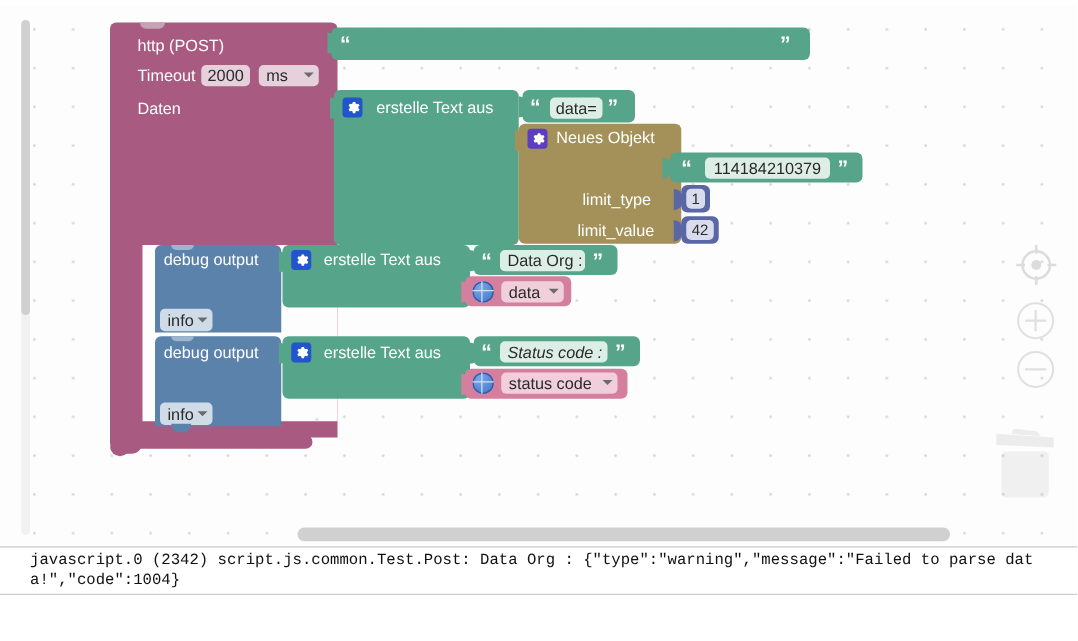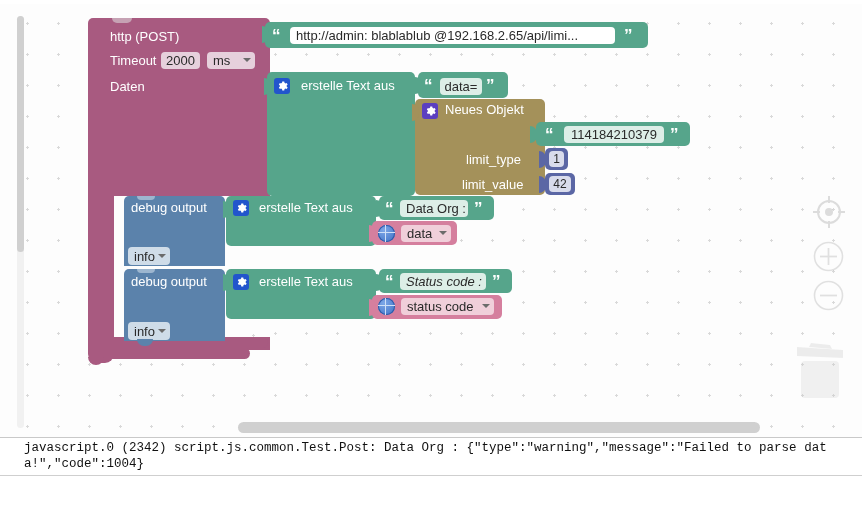--- a/index.html
+++ b/index.html
@@ -107,21 +107,20 @@
     <div class="field dd" style="left:207px;top:52px;width:48px;background:#e6d0dc;">
       <span>ms</span>
       <span class="caret"></span>
     </div>
     <span class="lbl" style="left:110px;top:80px;">Daten</span>
 
     <div class="blk" style="left:265px;top:22px;width:383px;height:26px;background:#56a58b;border-radius:5px;"></div>
     <div class="plug" style="left:262px;top:26px;background:#56a58b;"></div>
     <span class="quote" style="left:272px;top:29px;">“</span>
     <span class="quote" style="left:624px;top:29px;">”</span>
-    <div class="field" style="left:290px;top:27px;width:325px;height:17px;background:#ffffff;">http://admin:  blablablub      @192.168.2.65/api/limi...</div>
 
     <div class="blk" style="left:267px;top:72px;width:148px;height:124px;background:#56a58b;border-radius:5px;"></div>
     <div class="plug" style="left:264px;top:78px;background:#56a58b;"></div>
     <div class="gear" style="left:274px;top:78px;">
       <svg width="12" height="12" viewBox="0 0 24 24">
         <path fill="#ffffff" d="M12 8a4 4 0 100 8 4 4 0 000-8zm9.4 4a7.4 7.4 0 00-.1-1.2l2-1.6-2-3.4-2.4 1a7.6 7.6 0 00-2-1.2L16.5 3h-4l-.4 2.6a7.6 7.6 0 00-2 1.2l-2.4-1-2 3.4 2 1.6a7.4 7.4 0 000 2.4l-2 1.6 2 3.4 2.4-1a7.6 7.6 0 002 1.2l.4 2.6h4l.4-2.6a7.6 7.6 0 002-1.2l2.4 1 2-3.4-2-1.6c.07-.4.1-.8.1-1.2z"></path>
       </svg>
     </div>
     <span class="lbl" style="left:301px;top:79px;">erstelle Text aus</span>
 

